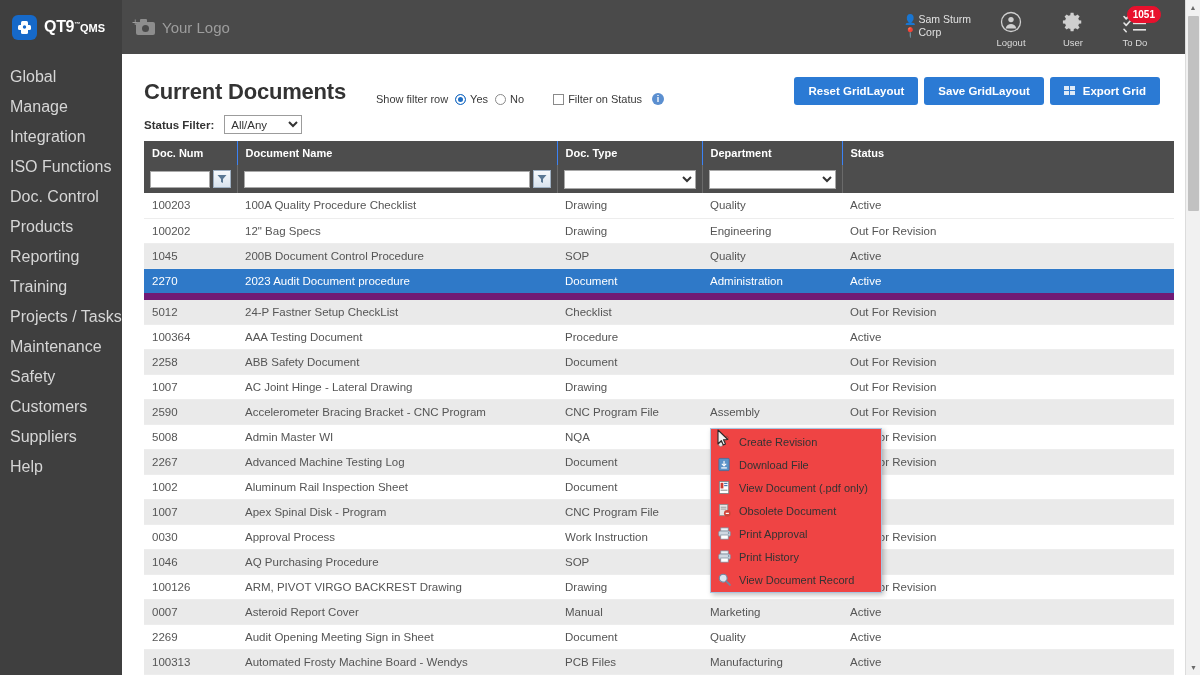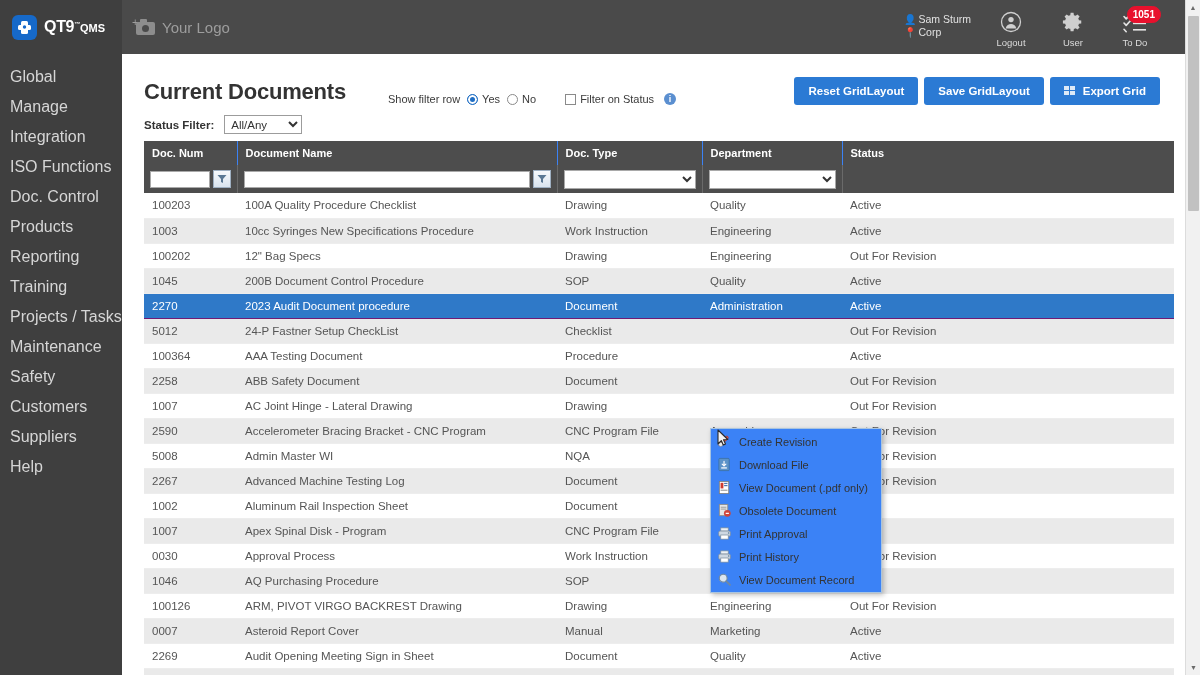--- a/index.html
+++ b/index.html
@@ -85,21 +85,21 @@
     width: 1063px; height: 621px;
     background: #ffffff; overflow: hidden;
   }
   .content { padding: 18px 20px 0 10px; }
 
   .page-head { display: flex; align-items: flex-end; padding: 0 5px 0 12px; }
   .page-title { font-size: 22px; font-weight: bold; color: #333; letter-spacing: -0.2px; }
 
   .filter-opts {
     display: flex; align-items: center; gap: 7px;
-    font-size: 11px; color: #3a3a3a; margin-left: 42px; margin-top: 11px;
+    font-size: 11px; color: #3a3a3a; margin-left: 30px; margin-top: 11px;
   }
   .radio { width: 11px; height: 11px; border-radius: 50%; border: 1px solid #8a8a8a; background: #fff; display: inline-block; position: relative; }
   .radio.on { border-color: #1f6ec4; background: #1f6ec4; box-shadow: inset 0 0 0 2px #fff; }
   .chkbx { width: 11px; height: 11px; border: 1px solid #8a8a8a; background: #fff; display: inline-block; }
   .opt { display: flex; align-items: center; gap: 4px; cursor: pointer; }
   .gap-l { margin-left: 22px; }
   .help-dot {
     width: 12px; height: 12px; border-radius: 50%;
     background: #5b8fd0; color: #fff; font-size: 9px; font-weight: bold;
     display: inline-flex; align-items: center; justify-content: center;
@@ -154,27 +154,27 @@
     font-family: "Liberation Sans", sans-serif; font-size: 11px; color: #333;
   }
 
   table.grid td.cell {
     font-size: 11.5px; color: #555; padding: 6px 8px; height: 25px;
     border-bottom: 1px solid #ededed; white-space: nowrap;
     overflow: hidden; text-overflow: ellipsis;
   }
   tr.r-odd td.cell { background: #ffffff; }
   tr.r-even td.cell { background: #eaeaea; }
-  tr.r-sel td.cell { background: #2f79c8; color: #fff; border-bottom: 1px solid #701a75; }
+  tr.r-sel td.cell { background: #2f79c8; color: #fff; border-bottom: 7px solid #701a75; }
   .st-rev { color: #e03a2f; }
 
   
   .ctx {
     position: absolute; left: 578px; top: 287px; width: 172px;
-    background: #3b82f6; border: 1px solid #a8c4e0;
+    background: #ef4444; border: 1px solid #a8c4e0;
     box-shadow: 2px 2px 5px rgba(0,0,0,0.25); z-index: 30;
     padding: 1px 0;
   }
   .ctx-item {
     display: flex; align-items: center; gap: 7px;
     font-size: 11px; color: #333; padding: 4px 8px 4px 6px; cursor: pointer;
     white-space: nowrap;
   }
   .ctx-ic { width: 15px; height: 15px; flex: 0 0 auto; position: relative; }
   .ctx-ic svg { display: block; }
@@ -385,27 +385,20 @@
             </tr>
           </thead>
           <tbody id="grid-body">
               <tr class="r-odd">
                 <td class="cell">100203</td>
                 <td class="cell">100A Quality Procedure Checklist</td>
                 <td class="cell">Drawing</td>
                 <td class="cell">Quality</td>
                 <td class="cell">Active</td>
               </tr>
-              <tr class="r-even">
-                <td class="cell">1003</td>
-                <td class="cell">10cc Syringes New Specifications Procedure</td>
-                <td class="cell">Work Instruction</td>
-                <td class="cell">Engineering</td>
-                <td class="cell">Active</td>
-              </tr>
               <tr class="r-odd">
                 <td class="cell">100202</td>
                 <td class="cell">12" Bag Specs</td>
                 <td class="cell">Drawing</td>
                 <td class="cell">Engineering</td>
                 <td class="cell st-rev">Out For Revision</td>
               </tr>
               <tr class="r-even">
                 <td class="cell">1045</td>
                 <td class="cell">200B Document Control Procedure</td>

